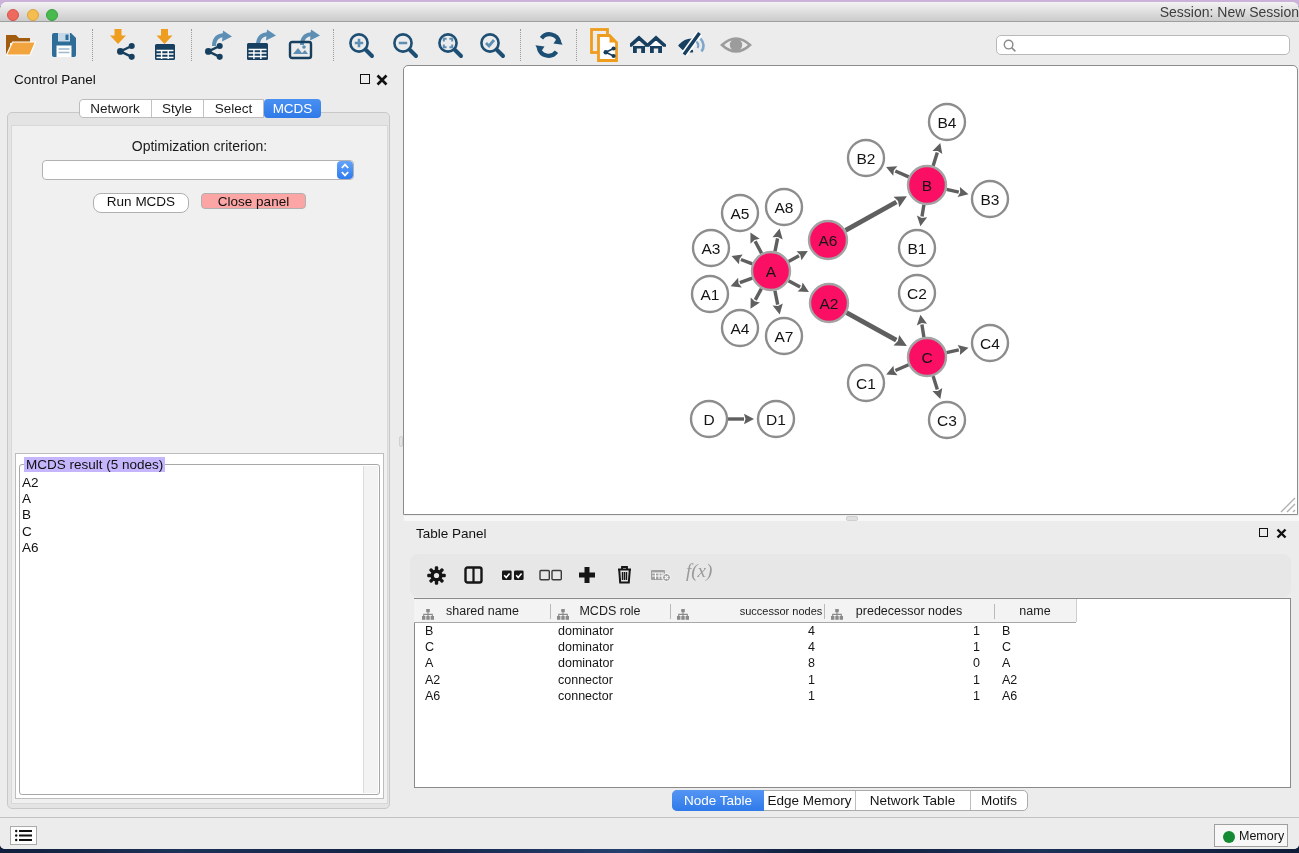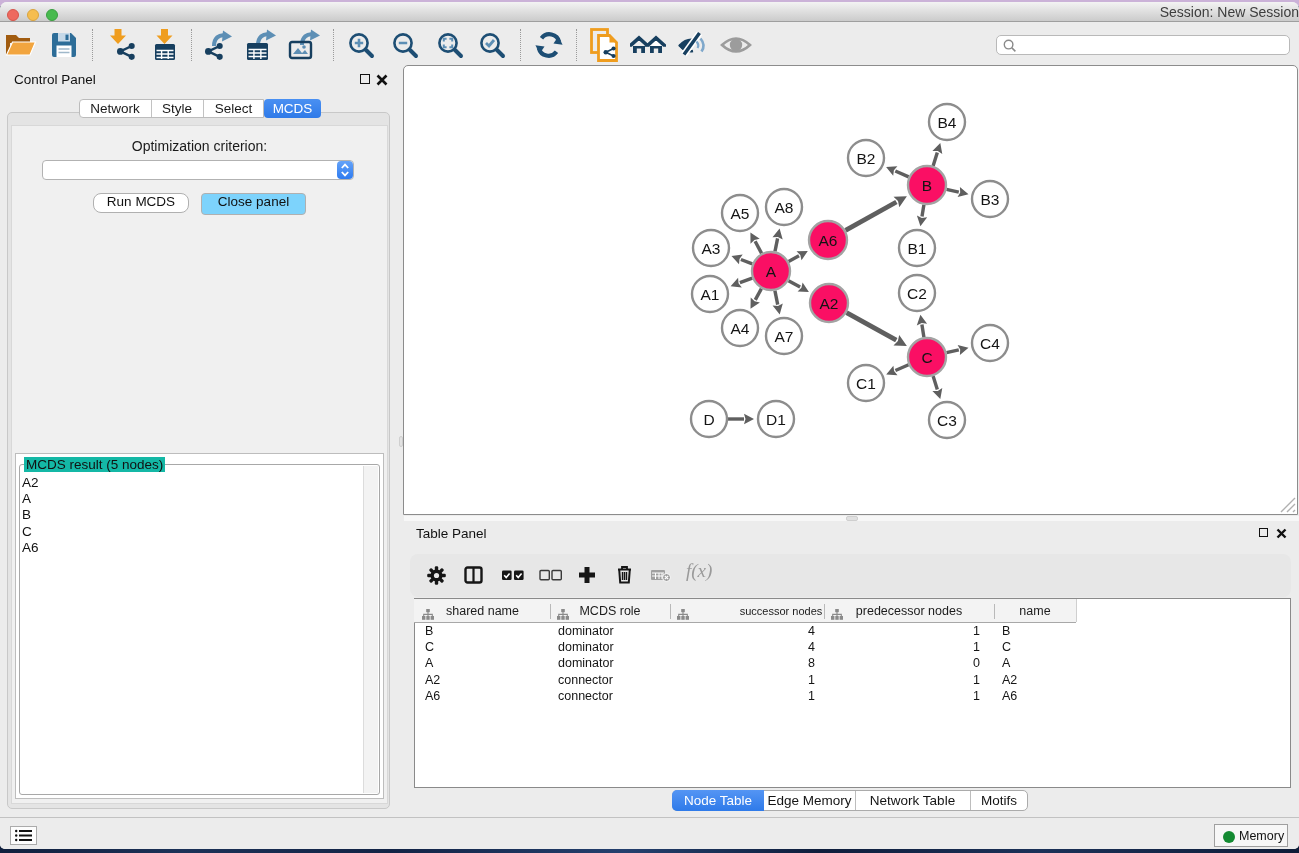--- a/index.html
+++ b/index.html
@@ -185,26 +185,26 @@
   <div style="position:absolute;left:337px;top:159px;width:16px;height:18px;border-radius:4px;
     background:linear-gradient(#65a3f8,#2e7bf0)">
     <svg width="16" height="18" viewBox="0 0 16 18">
       <path d="M4.8 7 L8 3.6 L11.2 7" fill="none" stroke="#fff" stroke-width="1.8"></path>
       <path d="M4.8 11 L8 14.4 L11.2 11" fill="none" stroke="#fff" stroke-width="1.8"></path>
       </svg>
   </div>
 
   <div style="position:absolute;left:93px;top:191px;width:96px;height:20px;background:#fff;border:1px solid #b0b0b0;
     border-radius:8px;font-size:13.5px;text-align:center;line-height:16px;color:#111">Run MCDS</div>
-  <div style="position:absolute;left:201px;top:191px;width:105px;height:22px;background:#7dd3fc;border:1px solid #b0b0b0;
+  <div style="position:absolute;left:201px;top:191px;width:105px;height:16px;background:#fca5a5;border:1px solid #b0b0b0;
     border-radius:4px;font-size:13.5px;text-align:center;line-height:16px;color:#111">Close panel</div>
 
   <div style="position:absolute;left:15px;top:451px;width:369px;height:346px;background:#fff;border:1px solid #bdbdbd"></div>
   <div style="position:absolute;left:19px;top:462px;width:361px;height:331px;border:1px solid #a8a8a8;border-radius:3px"></div>
-  <div style="position:absolute;left:24px;top:455px;background:#14b8a6;padding:0 2px;font-size:13.5px;color:#111">MCDS result (5 nodes)</div>
+  <div style="position:absolute;left:24px;top:455px;background:#c4b5fd;padding:0 2px;font-size:13.5px;color:#111">MCDS result (5 nodes)</div>
   <div style="position:absolute;left:22px;top:473px;font-size:13.5px;color:#111;line-height:16.2px">A2<br>A<br>B<br>C<br>A6</div>
   <div style="position:absolute;left:363px;top:464px;width:15px;height:327px;background:#f3f3f3;border-left:1px solid #dcdcdc"></div>
 
   <div style="position:absolute;left:403px;top:63px;width:895px;height:450px;border:1px solid #8c8c8c;
     border-radius:5px 5px 0 0;background:#fff">
     <svg width="20" height="20" viewBox="0 0 20 20" style="position:absolute;right:1px;bottom:1px">
       <path d="M19 5 L5 19 M19 11 L11 19 M19 17 L17 19" stroke="#b0b0b0" stroke-width="1.4"></path>
       </svg>
   </div>
   <svg id="graph" width="895" height="428" viewBox="0 0 895 428" style="position:absolute;left:404px;top:85px" font-family="Liberation Sans, sans-serif">

